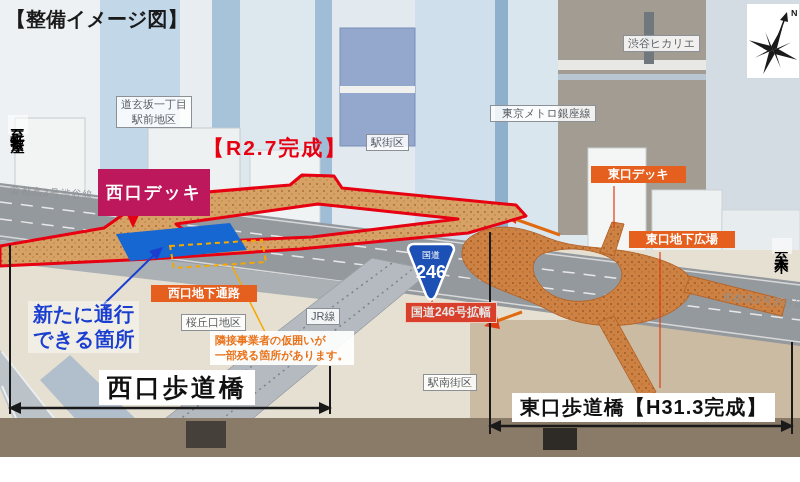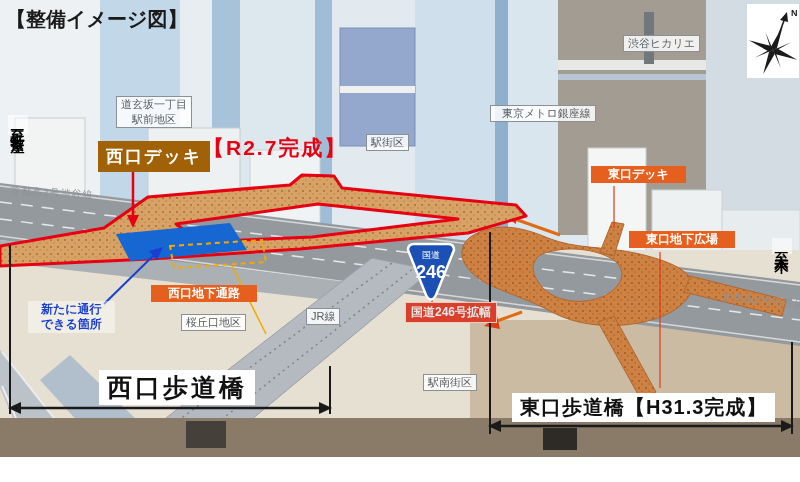--- a/index.html
+++ b/index.html
@@ -8,28 +8,28 @@
     font-family:"Liberation Sans","DejaVu Sans",sans-serif;
     background:#dfe9f0;
   }
   .scene svg{position:absolute;left:0;top:0;z-index:1;}
   .lbl{position:absolute;z-index:5;white-space:nowrap;}
   .title{font-size:20px;font-weight:bold;color:#1a1a1a;}
   .gbox{background:rgba(255,255,255,.85);border:1px solid #8a9096;color:#565c62;
         font-size:11px;padding:0 4px;line-height:1.35;text-align:center;}
   .obox{background:#e55f1e;color:#fff;font-size:12px;font-weight:bold;
         padding:1px 17px;line-height:1.25;}
-  .redbox{background:#a16207;color:#fff;font-size:17px;font-weight:bold;
-        padding:4px 8px;letter-spacing:2px;}
+  .redbox{background:#be185d;color:#fff;font-size:17px;font-weight:bold;
+        padding:12px 8px;letter-spacing:2px;margin-top:28px;}
   .redtext{color:#e60012;font-size:21px;font-weight:bold;letter-spacing:2px;}
   .bigbox{background:#fff;color:#111;font-weight:bold;padding:1px 8px;}
   .west-big{font-size:25px;letter-spacing:3px;}
   .east-big{font-size:20px;letter-spacing:1px;}
-  .bluetext{color:#1a3fd0;font-size:12px;font-weight:bold;line-height:1.25;
-        background:rgba(255,255,255,.45);padding:1px 13px;}
+  .bluetext{color:#1a3fd0;font-size:20px;font-weight:bold;line-height:1.25;
+        background:rgba(255,255,255,.45);padding:1px 5px;}
   .warnbox{background:rgba(255,255,255,.92);color:#e8731a;font-size:11px;
         font-weight:bold;line-height:1.35;padding:2px 5px;}
   .kokudo{background:#d8402c;border:1px solid #f2c9bd;color:#e5e5e5;
         font-size:12px;font-weight:bold;padding:1px 5px;}
   .vtext{writing-mode:vertical-rl;text-orientation:upright;color:#000;
         font-size:14px;font-weight:bold;letter-spacing:3px;
         background:rgba(255,255,255,.55);padding:2px 1px;}
   .shutoko{color:#8e9296;font-size:10px;letter-spacing:1px;opacity:.95;}
   .footnote{color:#9a8b79;font-size:10px;letter-spacing:.5px;}
   .compassbox{position:absolute;left:746px;top:3px;width:52px;height:74px;
@@ -211,19 +211,23 @@
 
   <div class="lbl bluetext" style="left:28px;top:301px;">
     <span>新たに通行</span><br>
     <span>できる箇所</span>
   </div>
 
   <div class="lbl gbox" style="left:181px;top:314px;">桜丘口地区</div>
   <div class="lbl gbox" style="left:306px;top:308px;">JR線</div>
   <div class="lbl gbox" style="left:423px;top:374px;">駅南街区</div>
 
+  <div class="lbl warnbox" style="left:210px;top:331px;">
+    <span>隣接事業者の仮囲いが</span><br>
+    <span>一部残る箇所があります。</span>
+  </div>
 
   <div class="lbl kokudo" style="left:405px;top:302px;">国道246号拡幅</div>
 
   <div class="lbl bigbox west-big" style="left:99px;top:370px;">西口歩道橋</div>
   <div class="lbl bigbox east-big" style="left:512px;top:393px;">東口歩道橋【H31.3完成】</div>
 
 </div>
 
 </body></html>

